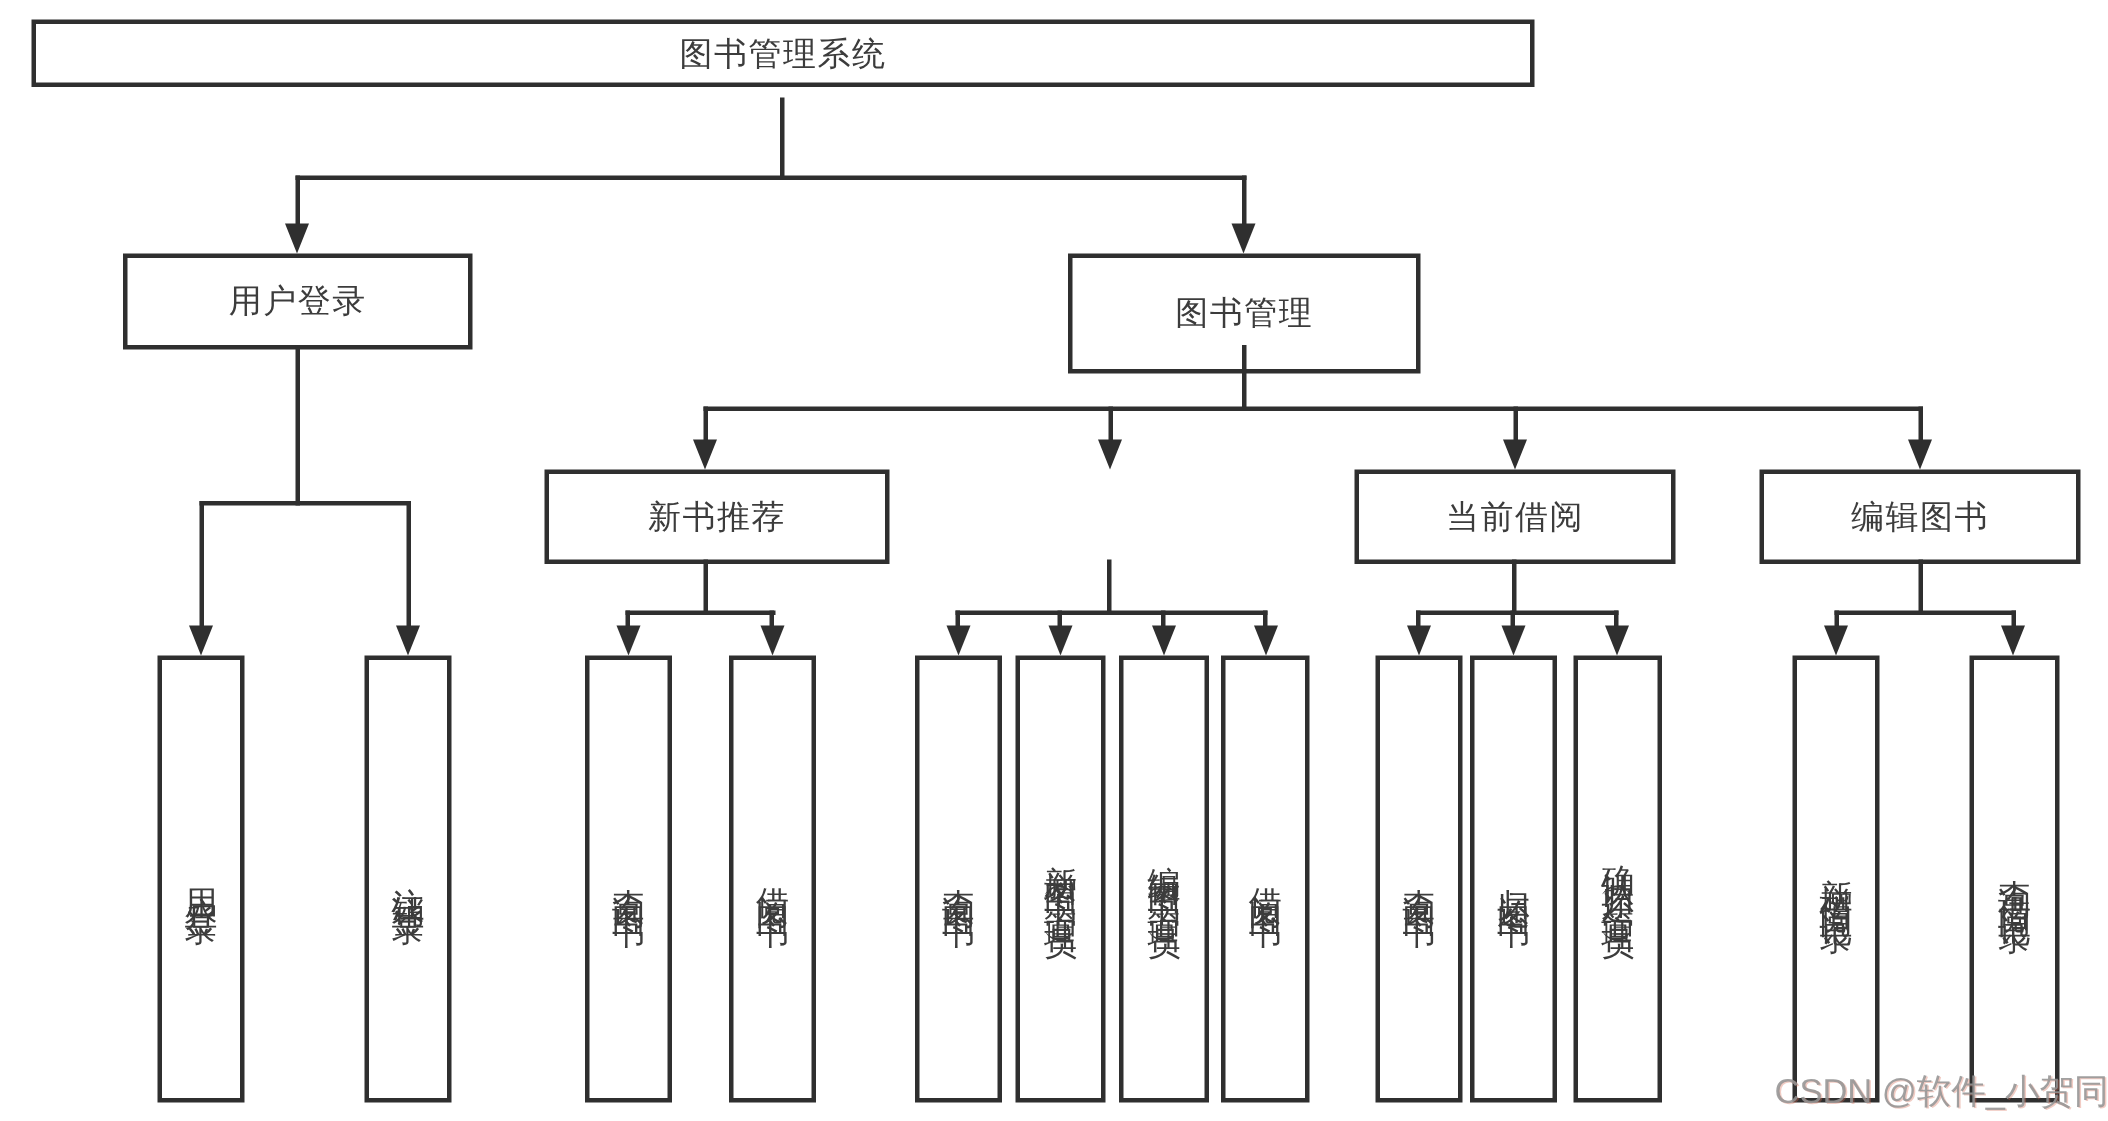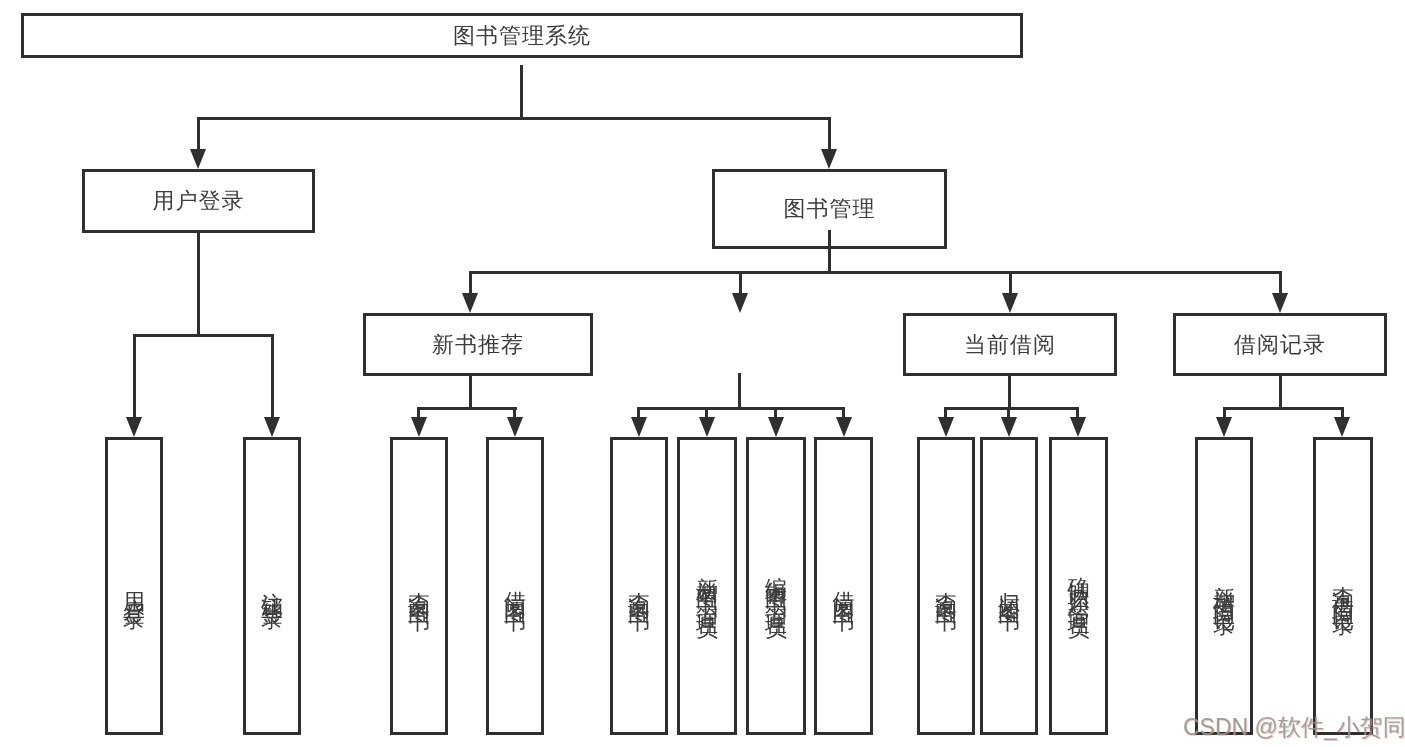--- a/index.html
+++ b/index.html
@@ -46,21 +46,21 @@
     <span class="hlabel">图书管理</span>
   </div>
 
   <div class="box" style="left:363px;top:313px;width:230px;height:63px">
     <span class="hlabel">新书推荐</span>
   </div>
   <div class="box" style="left:903px;top:313px;width:214px;height:63px">
     <span class="hlabel">当前借阅</span>
   </div>
   <div class="box" style="left:1173px;top:313px;width:214px;height:63px">
-    <span class="hlabel">借阅记录</span>
+    <span class="hlabel">编辑图书</span>
   </div>
 
   <div class="box leaf" style="left:105px;top:437px;width:58px;height:298px">
     <span class="vtext">用户登录</span>
   </div>
   <div class="box leaf" style="left:243px;top:437px;width:58px;height:298px">
     <span class="vtext">注销登录</span>
   </div>
 
   <div class="box leaf" style="left:390px;top:437px;width:58px;height:298px">

